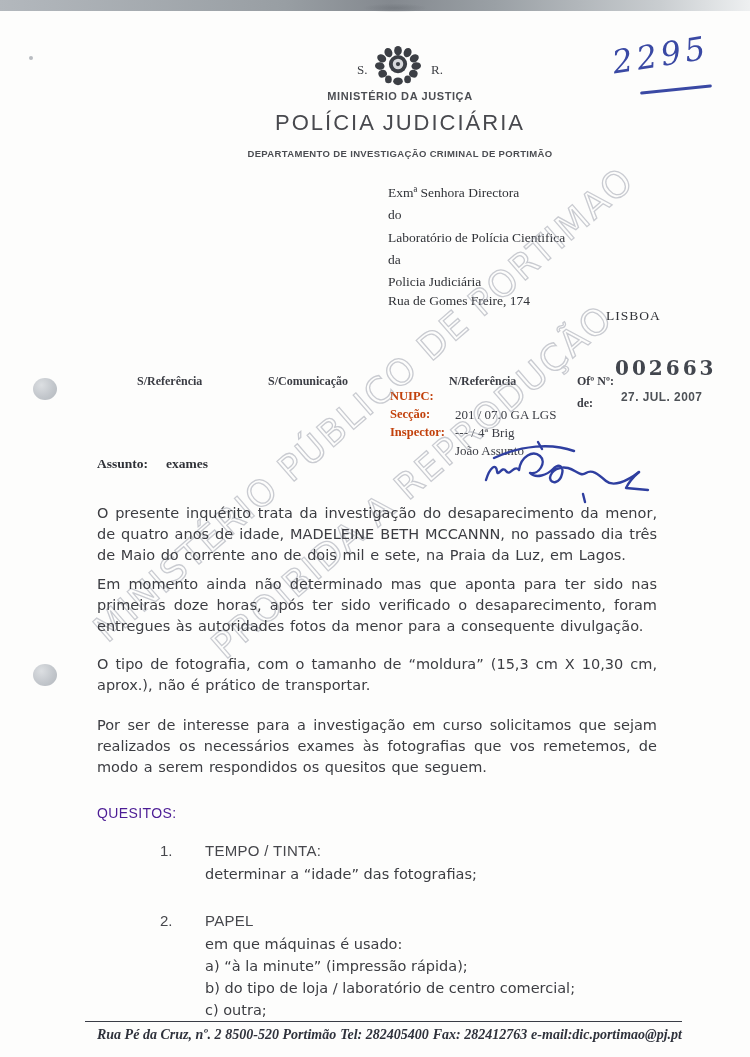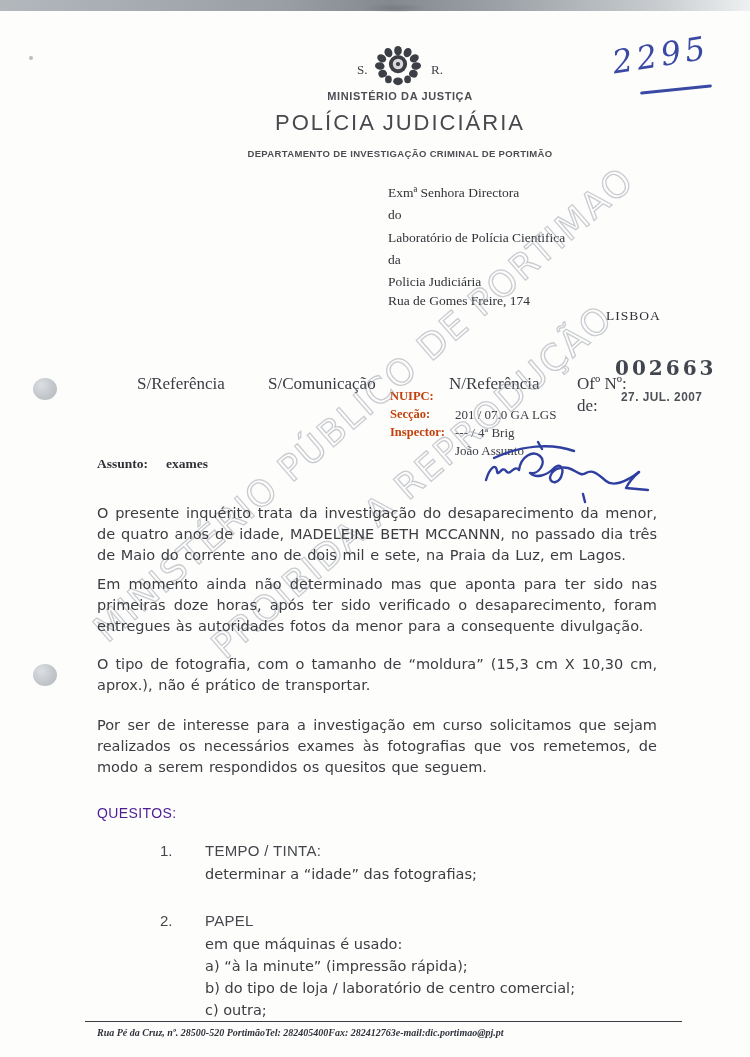--- a/index.html
+++ b/index.html
@@ -44,21 +44,21 @@
   .org{ position:absolute; top:110px; width:100%; font-size:22px; letter-spacing:2px;
     color:#48494e; }
   .department{ position:absolute; top:148px; width:100%; font-size:9.5px; font-weight:bold;
     letter-spacing:.35px; color:#4b4d52; }
   
   .recipient{ position:absolute; left:388px; top:182px; font-size:13.5px;
     line-height:22.3px; color:#303237; }
   .street{ position:absolute; left:388px; top:293px; font-size:13.5px; color:#303237; }
   .city{ position:absolute; left:606px; top:308px; font-size:13.5px; letter-spacing:1px; color:#303237; }
   
-  .ref-label{ position:absolute; font-size:17px; font-weight:normal; color:#3b3d44; }
+  .ref-label{ position:absolute; font-size:12px; font-weight:bold; color:#3b3d44; }
   .ref-row-label{ position:absolute; font-size:12.5px; font-weight:bold; color:#c2410c; }
   .ref-row-value{ position:absolute; font-size:13px; color:#3a3c43;margin-top:18px; }
   .stamp-number{
     position:absolute; left:615px; top:356px; font-family:"DejaVu Serif", serif;
     font-size:20px; letter-spacing:3px; color:#42464e;font-weight:bold;
   }
   .date-stamp{
     position:absolute; left:621px; top:390px; font-family:"Liberation Sans", sans-serif;
     font-size:12.5px; font-weight:bold; letter-spacing:.5px; color:#4e5257;
     transform:scaleX(.95); transform-origin:left;
@@ -92,23 +92,23 @@
   .q-num{ width:45px; font-family:"Liberation Sans", sans-serif; font-size:15px; color:#46474c; }
   .q-content{ flex:1; }
   .q-title{ font-family:"Liberation Sans", sans-serif; font-size:15px; color:#46474c;
     margin-bottom:2px; letter-spacing:.3px; }
   .q-line{ line-height:22px; }
   
   .footer-rule{ position:absolute; left:85px; top:1021px; width:597px;
     border-top:1.6px solid #3a3d46; }
   .footer{
     position:absolute; left:97px; top:1027px; width:585px;
-    display:flex; justify-content:flex-start;
+    display:flex; justify-content:space-between;
     font-family:"Liberation Serif", serif; font-style:italic; font-weight:bold;
-    font-size:10px; color:#2f323c; white-space:nowrap;
+    font-size:14px; color:#2f323c; white-space:nowrap;
   }
 </style>
 </head>
 <body>
 
 <div class="page">
 
   <div class="scan-band"></div>
   <div class="scan-smudge"></div>
   <div class="speck" style="left:29px; top:56px;"></div>

